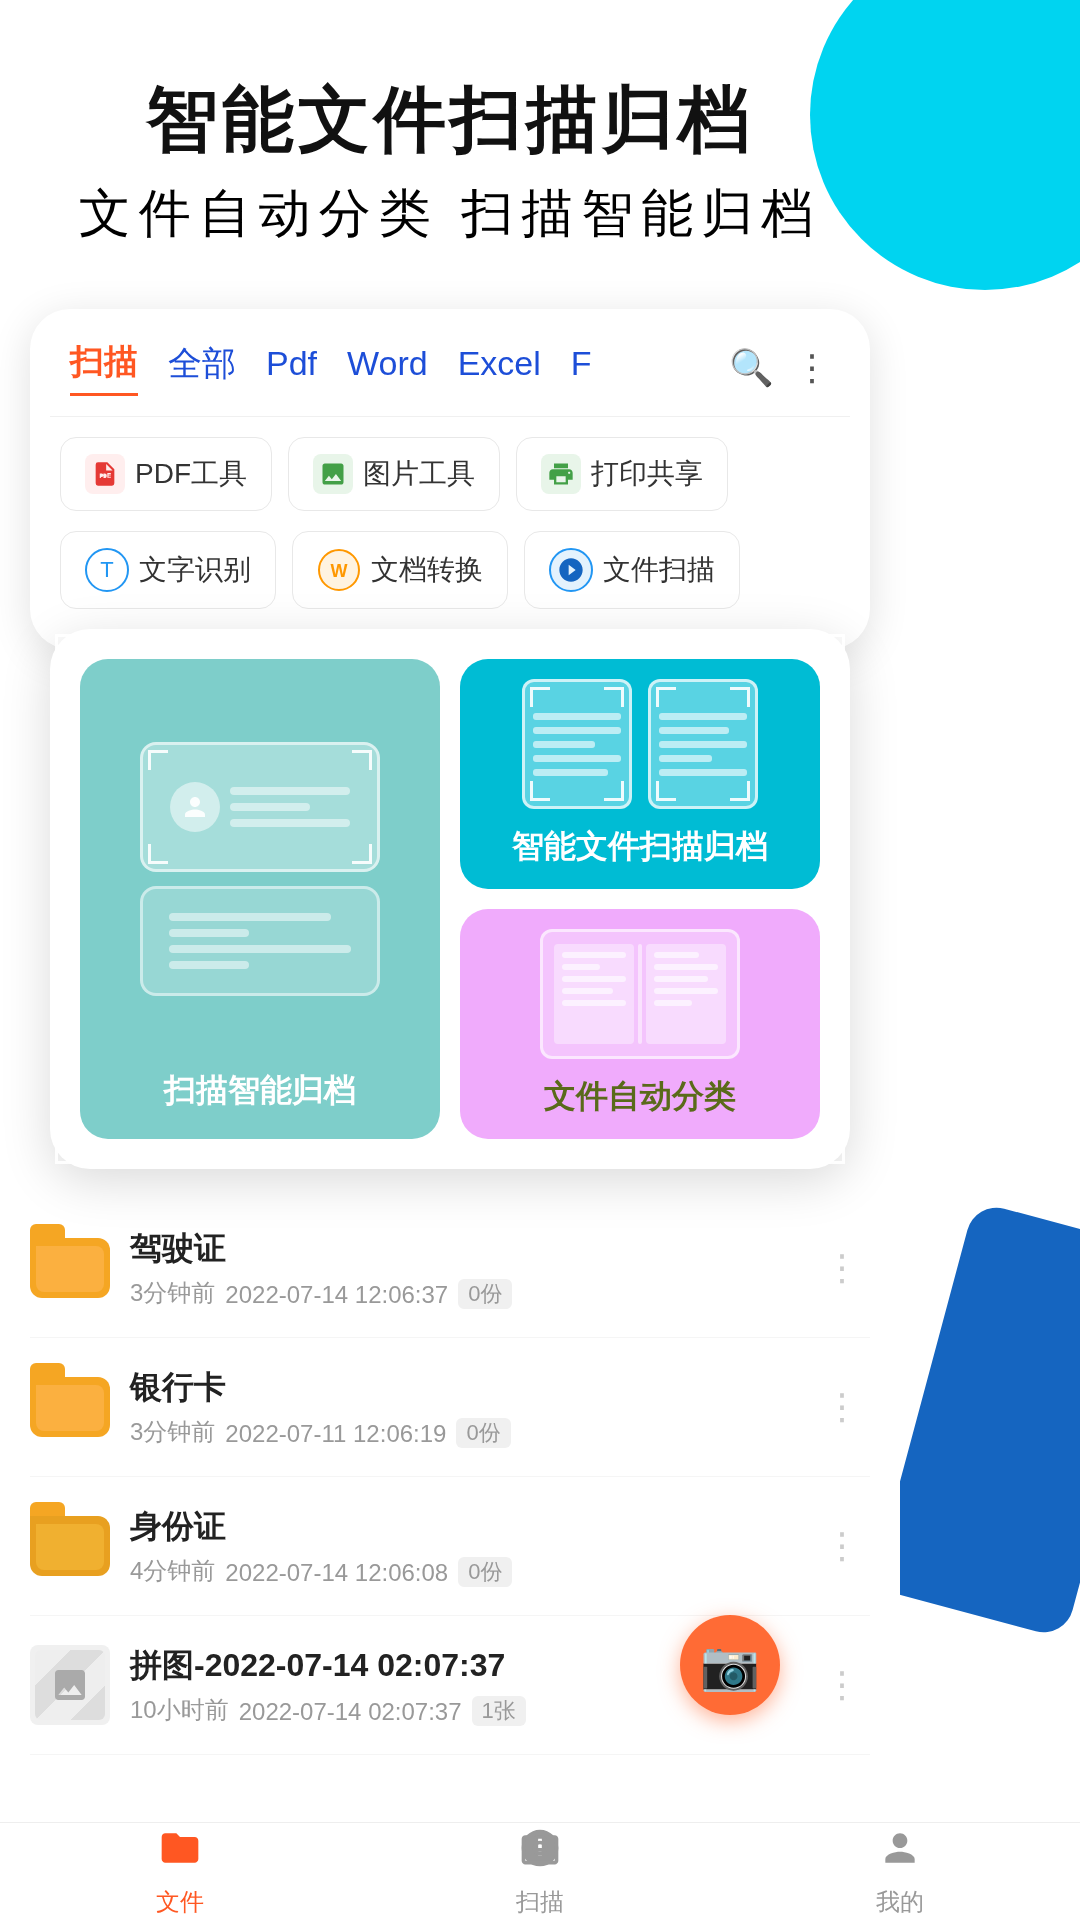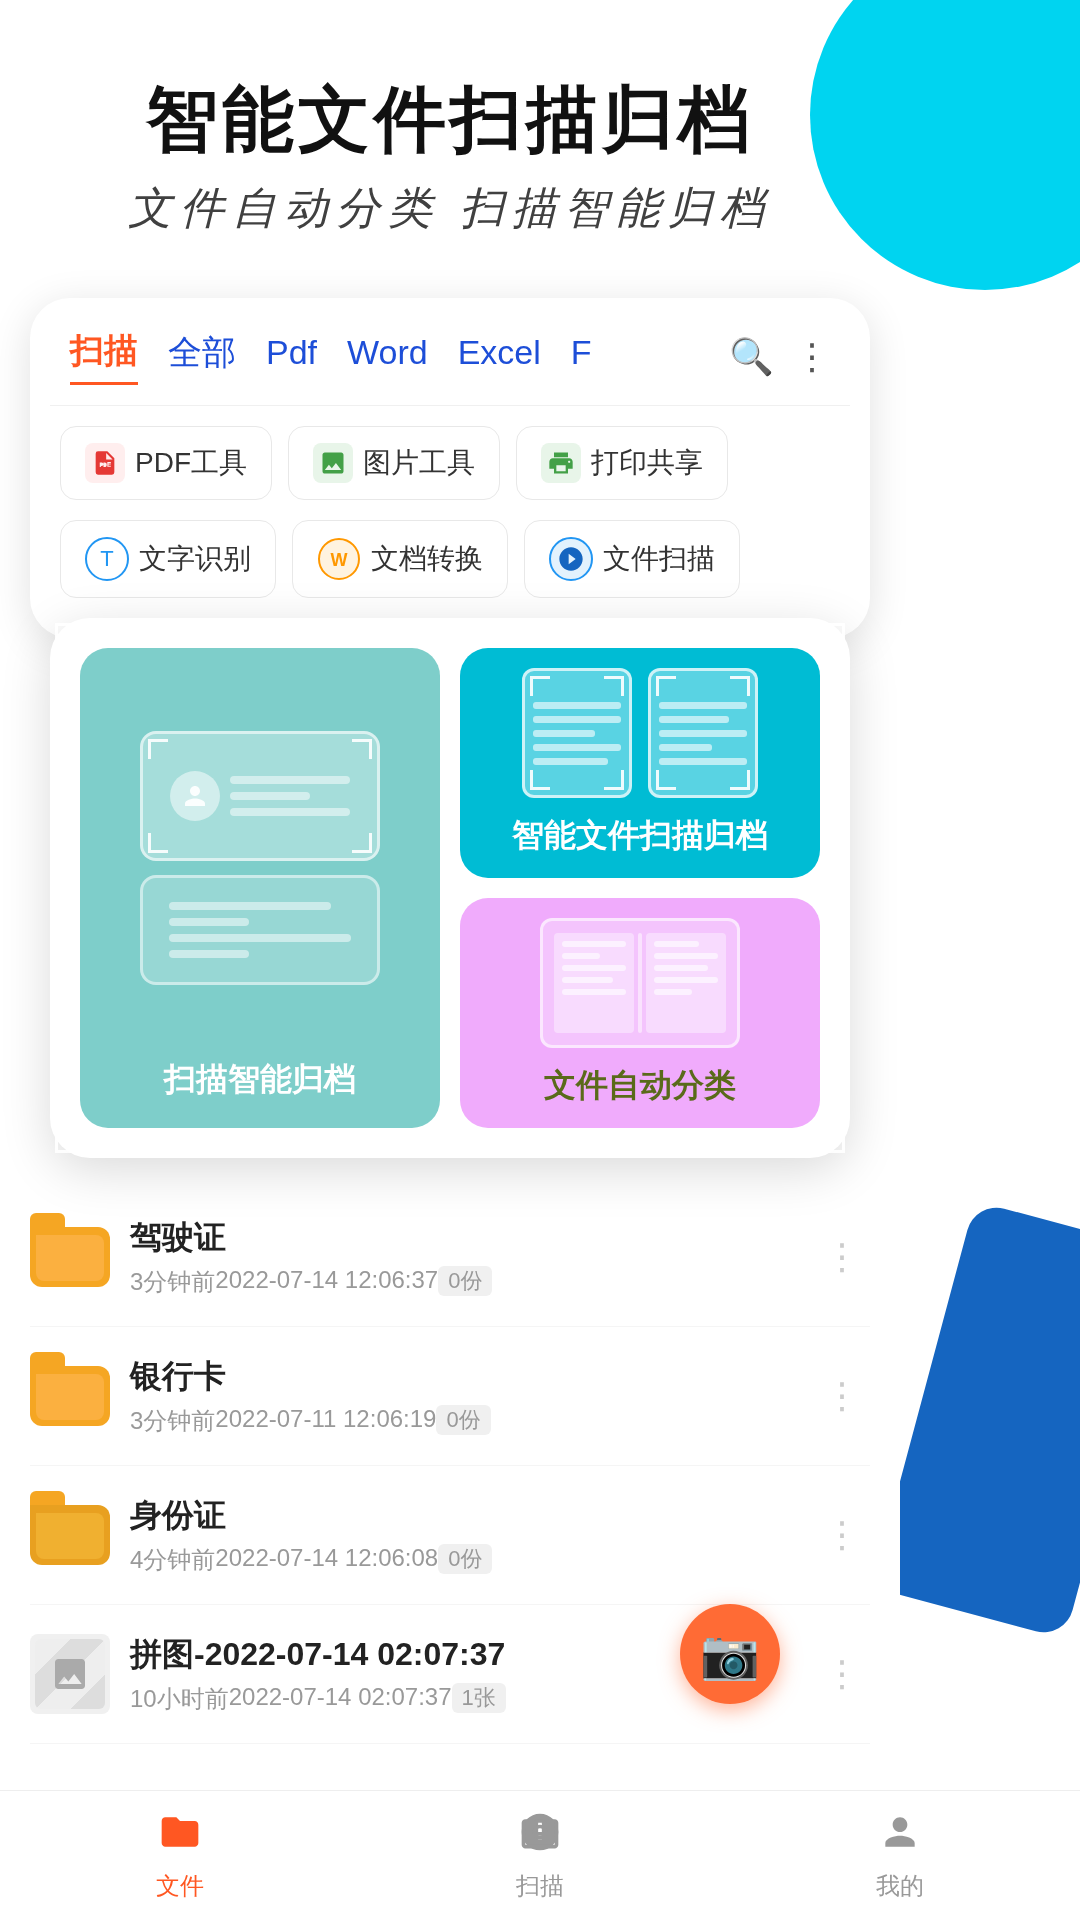--- a/index.html
+++ b/index.html
@@ -72,26 +72,25 @@
 
     .hero-title {
       font-size: 72px;
       font-weight: 900;
       color: #111111;
       letter-spacing: 4px;
       line-height: 1.1;
     }
 
     .hero-subtitle {
-      font-size: 44px;
+      font-size: 52px;
       font-weight: 500;
-      color: #404040;
+      color: #000000;
       margin-top: 20px;
       letter-spacing: 8px;
-      font-style: italic;
     }
 
     
     .main-card {
       background: #ffffff;
       border-radius: 40px;
       margin: 20px 30px 0 30px;
       padding: 30px 20px 20px 20px;
       box-shadow: 0 8px 40px rgba(0,0,0,0.12);
       position: relative;
@@ -471,21 +470,22 @@
       font-size: 32px;
       font-weight: 600;
       color: #222;
     }
 
     .file-meta {
       font-size: 24px;
       color: #999;
       margin-top: 6px;
       display: flex;
-      align-items: flex-start;
+      align-items: flex-end;
+      gap: 10px;
     }
 
     .file-count-badge {
       background: #f0f0f0;
       border-radius: 6px;
       padding: 0 10px;
       font-size: 22px;
       color: #999;
     }
 
@@ -541,21 +541,21 @@
       font-size: 48px;
       color: #fff;
     }
 
     
     .bottom-nav {
       position: fixed;
       bottom: 0;
       left: 0;
       width: 1080px;
-      height: 130px;
+      height: 98px;
       background: #fff;
       border-top: 1px solid #eeeeee;
       display: flex;
       align-items: center;
       justify-content: flex-end;
       z-index: 100;
     }
 
     .nav-item {
       display: flex;

